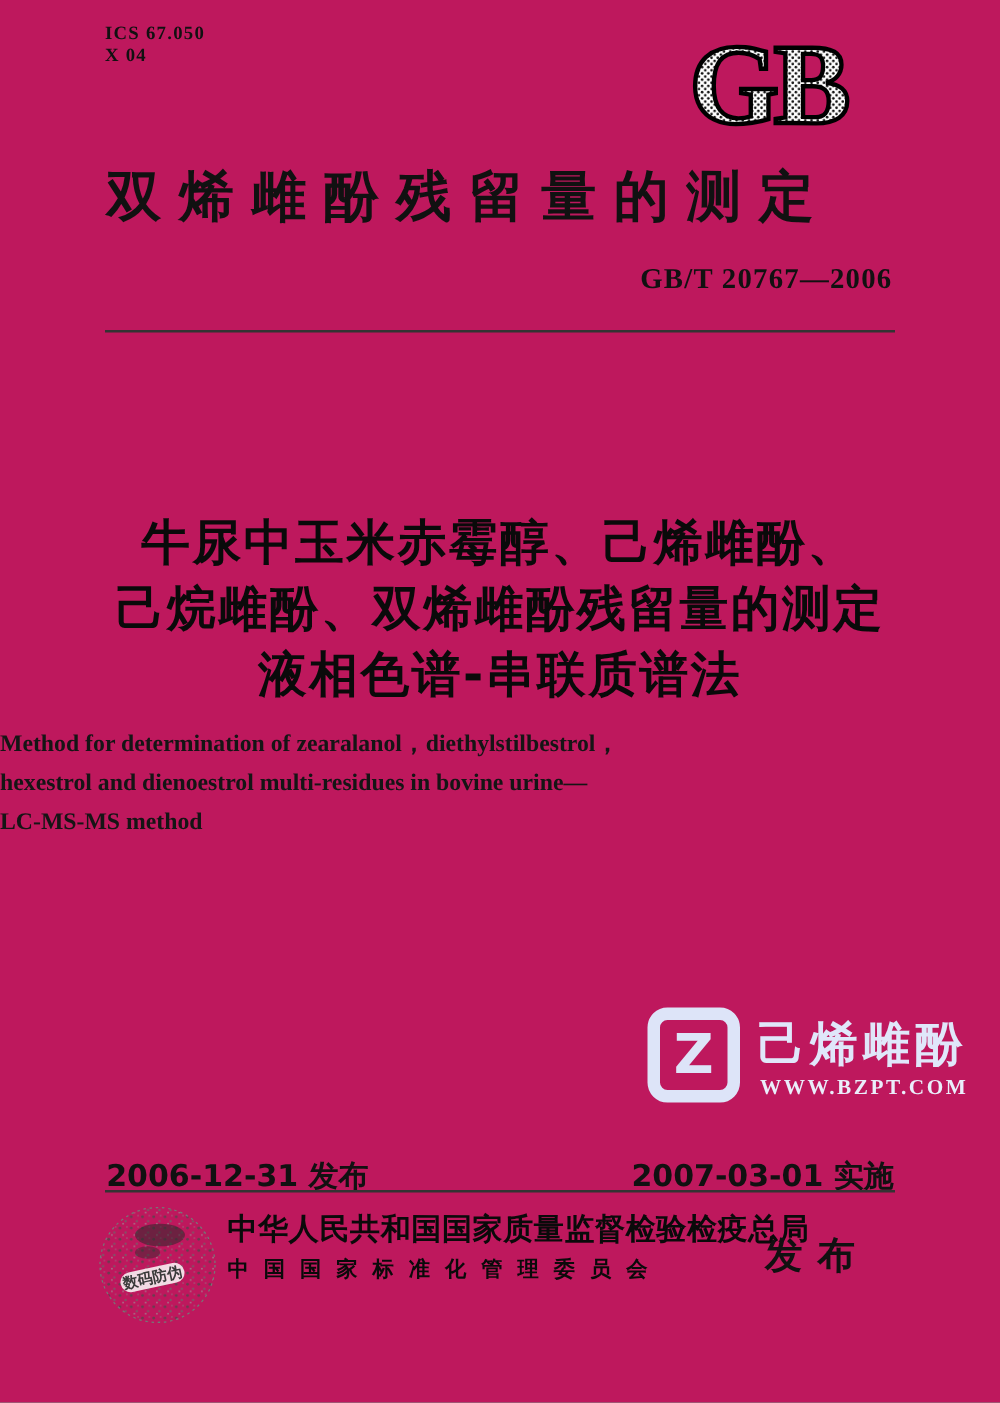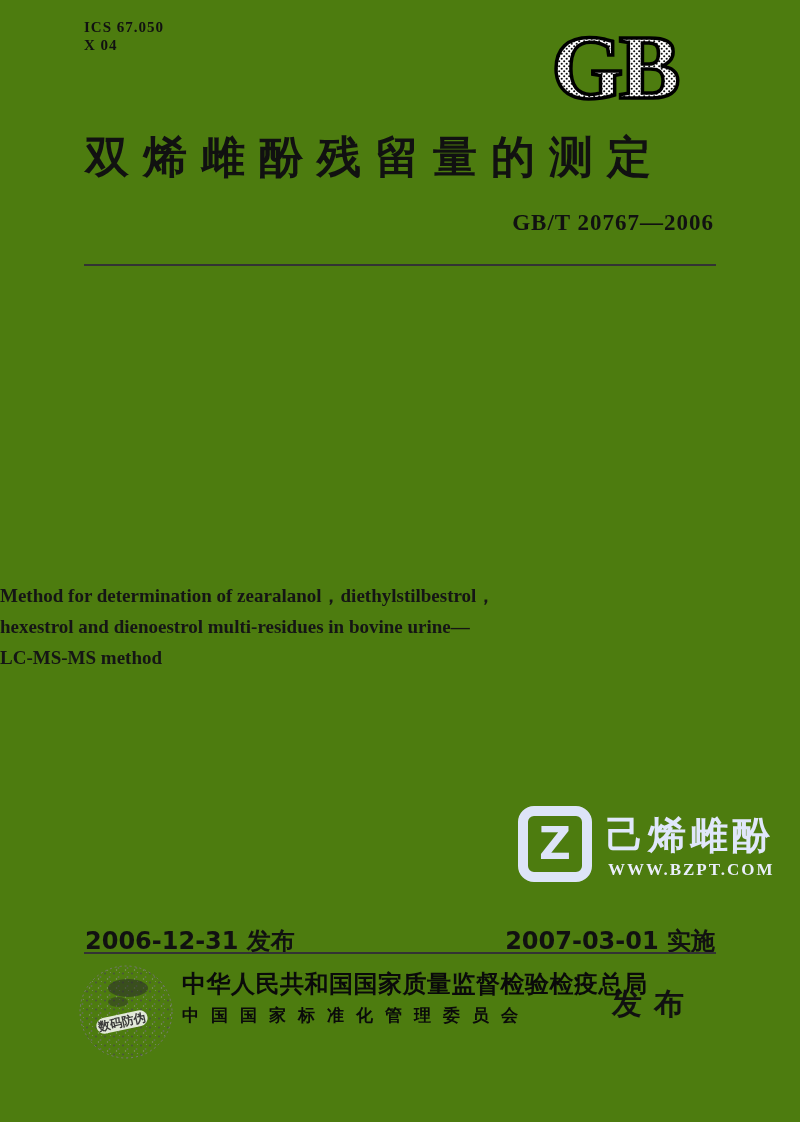--- a/index.html
+++ b/index.html
@@ -1,21 +1,21 @@
 <!DOCTYPE html>
 <html><head>
 <meta charset="utf-8">
 <style>
   * { margin: 0; padding: 0; box-sizing: border-box; }
   html,body { background:#888; }
   .page {
     position: relative;
     width: 800px; height: 1122px;
     margin: 0 auto;
-    background: #4d7c0f;
+    background: #be185d;
     overflow: hidden;
     font-family: "Liberation Serif", "DejaVu Serif", serif;
     color: #111;
   }
   .abs { position: absolute; }
 
   
   .ics {
     left: 84px; top: 18px;
     font-family: "Liberation Serif", "DejaVu Serif", serif;
@@ -146,20 +146,25 @@
         </pattern>
       </defs>
       <text x="86" y="78" text-anchor="middle" font-family="Liberation Serif, serif" font-weight="bold" font-size="92" letter-spacing="-4" fill="url(#hatch)" stroke="#000" stroke-width="3.5">GB</text>
     </svg>
   </div>
 
   <div class="abs header-title">双烯雌酚残留量的测定</div>
   <div class="abs std-number">GB/T 20767—2006</div>
   <div class="abs rule-top"></div>
 
+  <div class="abs zh-title">
+    <div>牛尿中玉米赤霉醇、己烯雌酚、</div>
+    <div>己烷雌酚、双烯雌酚残留量的测定</div>
+    <div>液相色谱-串联质谱法</div>
+  </div>
 
   <div class="abs en-title">
     <div>Method for determination of zearalanol，diethylstilbestrol，</div>
     <div>hexestrol and dienoestrol multi-residues in bovine urine—</div>
     <div>LC-MS-MS method</div>
   </div>
 
   <div class="abs wm">
     <div class="wm-logo">
       <span>Z</span>

